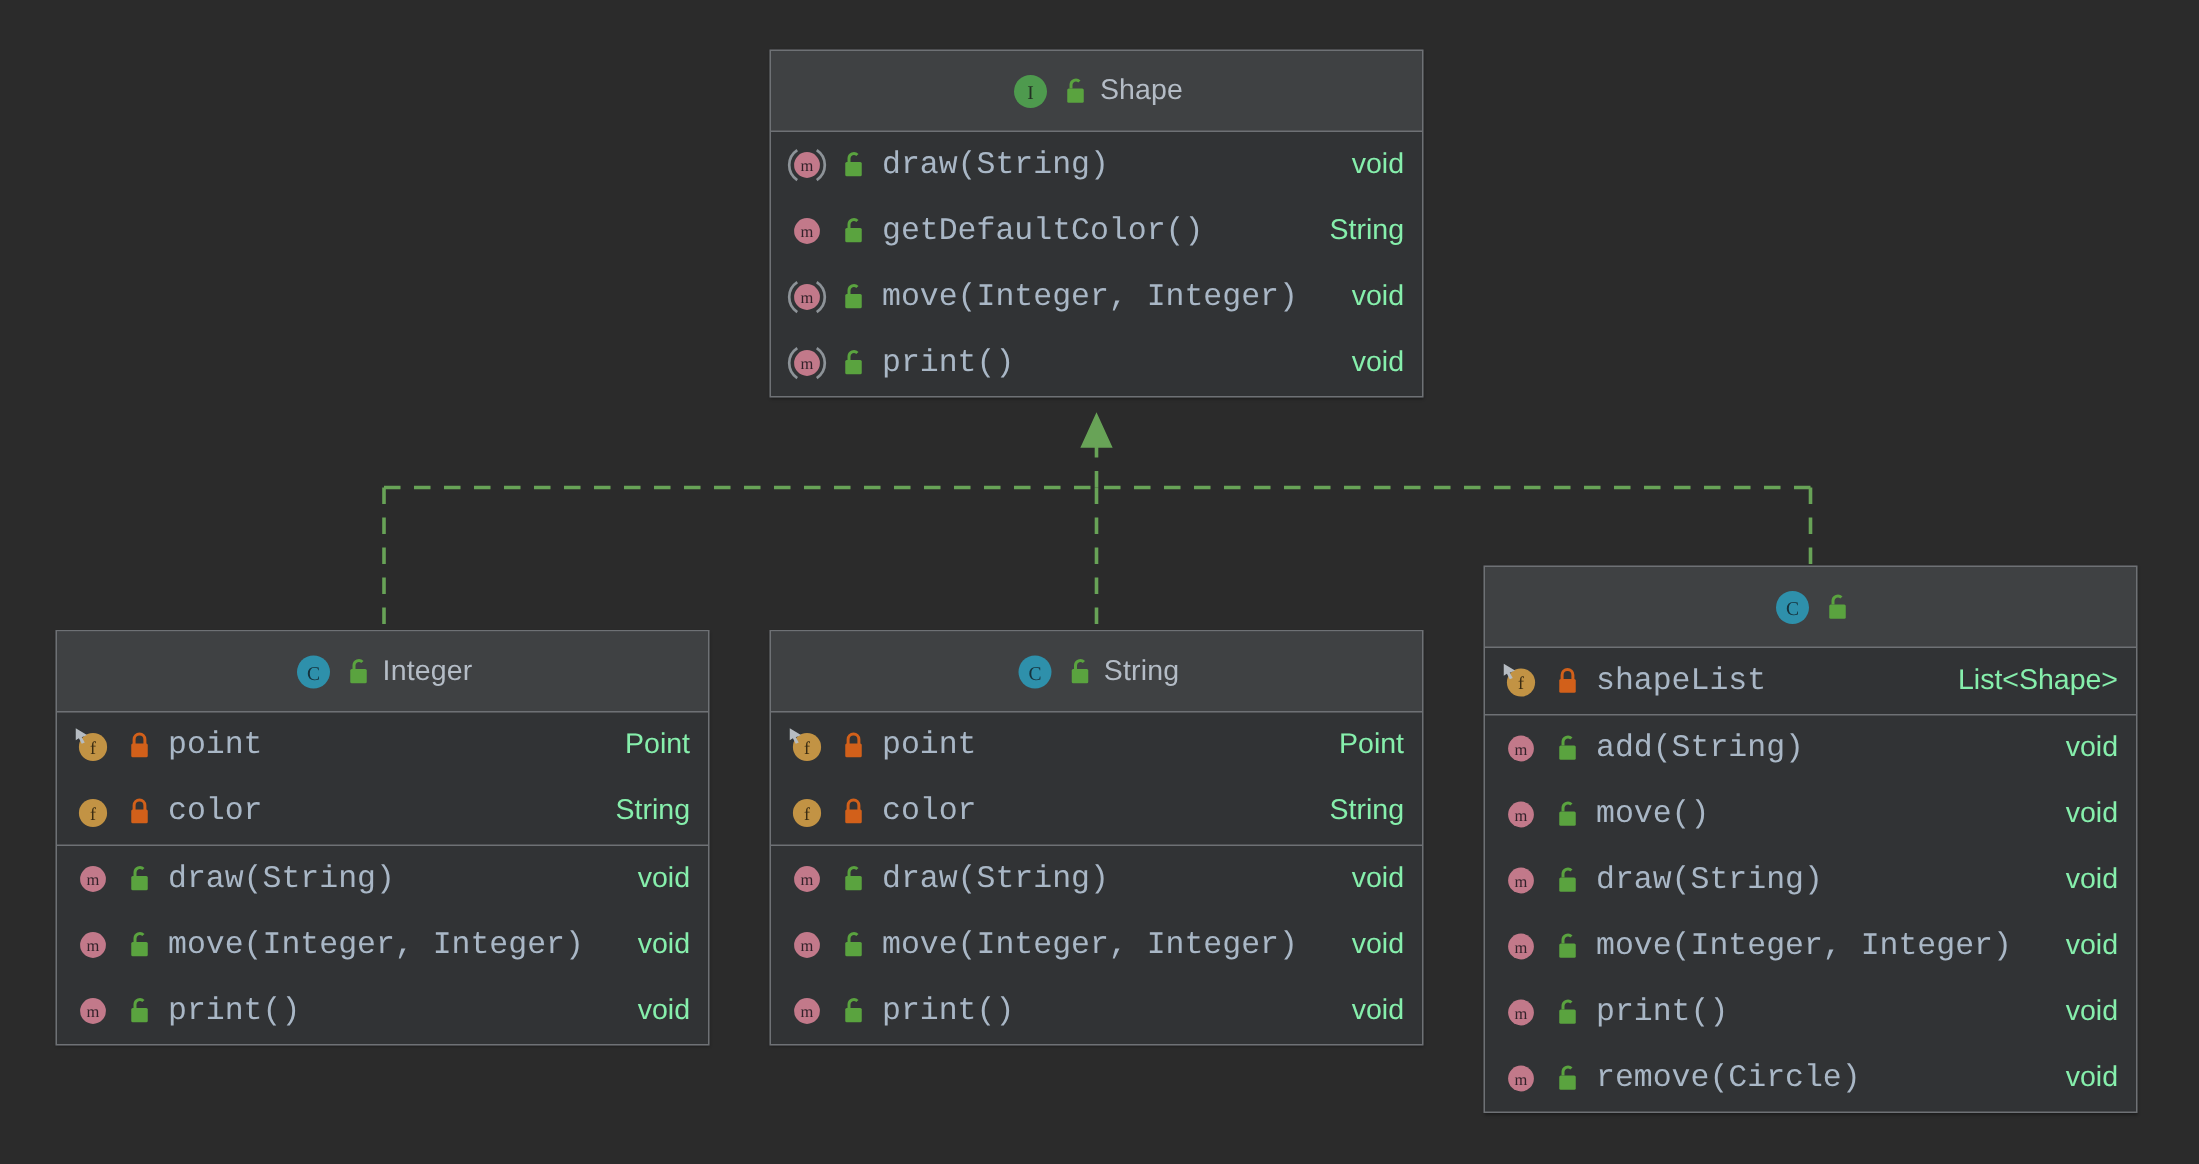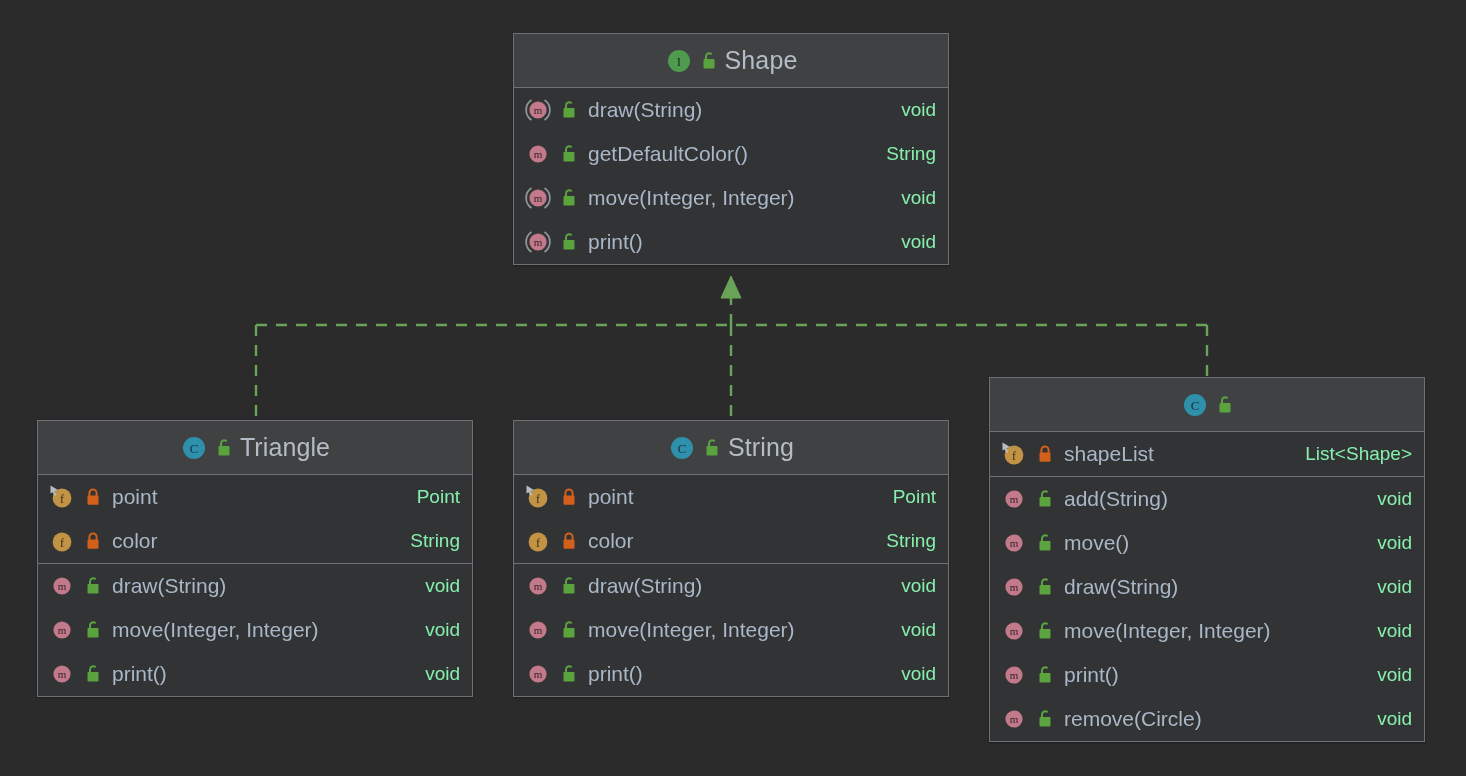--- a/index.html
+++ b/index.html
@@ -38,21 +38,21 @@
     height: 54px;
     background: #3f4143;
     border-bottom: 1px solid #6e7175;
     display: flex;
     align-items: center;
     justify-content: center;
     gap: 7px;
     padding: 0 10px;
   }
   .uml-title {
-    font-size: 25px;
+    font-size: 19px;
     color: #b4bcc6;
     letter-spacing: 0.1px;
     white-space: nowrap;
   }
   .uml-section {
     padding: 0;
   }
   .uml-section + .uml-section {
     border-top: 1px solid #6e7175;
   }
@@ -62,20 +62,21 @@
     align-items: center;
     padding: 0 12px 0 10px;
     gap: 8px;
     box-sizing: border-box;
   }
   .member-name {
     font-size: 21px;
     color: #a9b7c6;
     white-space: nowrap;
     margin-left: 2px;
+    font-family: Liberation Mono, monospace;
   }
   .member-type {
     font-size: 19px;
     color: #86efac;
     white-space: nowrap;
     margin-left: auto;
     padding-left: 14px;
   }
 
   
@@ -211,21 +212,21 @@
           <circle cx="14" cy="14" r="11" fill="#2e90ab"></circle>
           <text x="14" y="19" text-anchor="middle" font-family="Liberation Serif, serif" font-size="13" fill="#16323c">C</text>
         </svg>
     </span>
     <span class="icon lock-icon">
       <svg viewBox="0 0 18 20">
           <path d="M6 8 V5.5 a3.2 3.2 0 0 1 5.6 -2.1" fill="none" stroke="#5aa33f" stroke-width="2"></path>
           <rect x="3.5" y="8" width="11" height="9.5" rx="1" fill="#5aa33f"></rect>
         </svg>
     </span>
-    <span class="uml-title">Triangle</span>
+    <span class="uml-title">Integer</span>
   </div>
   <div class="uml-section">
     <div class="uml-row">
       <span class="icon kind-icon">
         <svg viewBox="0 0 28 28">
             <circle cx="14" cy="15" r="9.4" fill="#c29344"></circle>
             <text x="14" y="19.5" text-anchor="middle" font-family="Liberation Serif, serif" font-size="12" fill="#3a2c12">f</text>
             <path d="M2.5 2.5 L10 7 L6.5 8.5 L8.5 12 L6.5 12.8 L4.6 9.2 L2.5 10.5 Z" fill="#b6bcc2"></path>
           </svg>
       </span>

